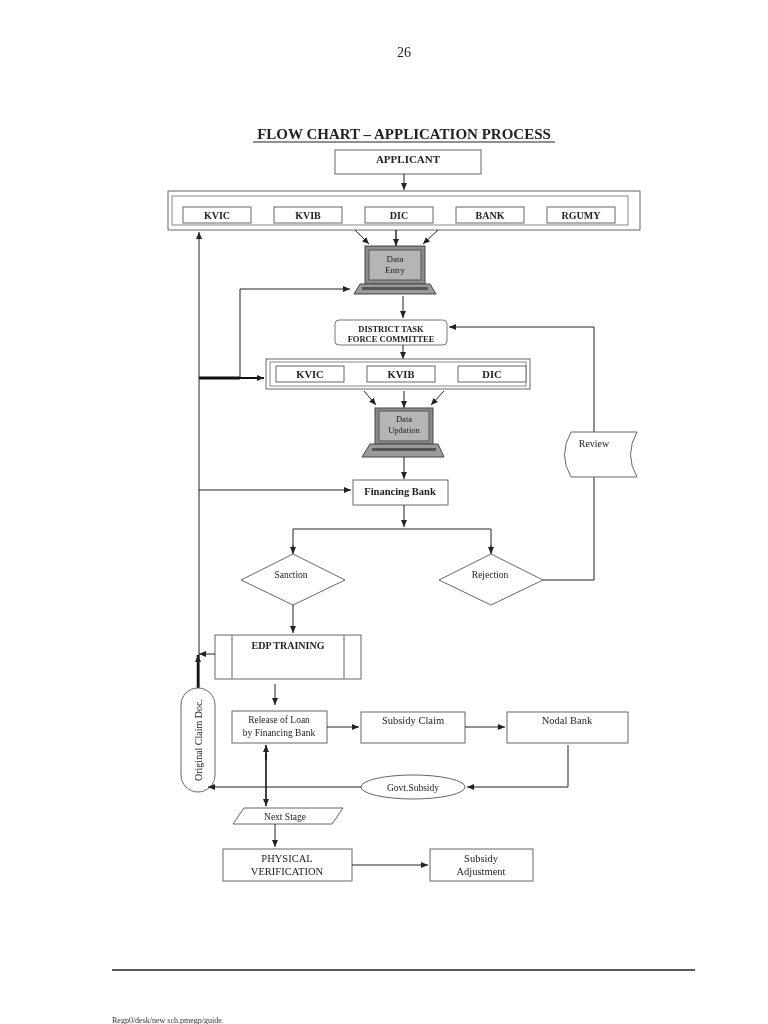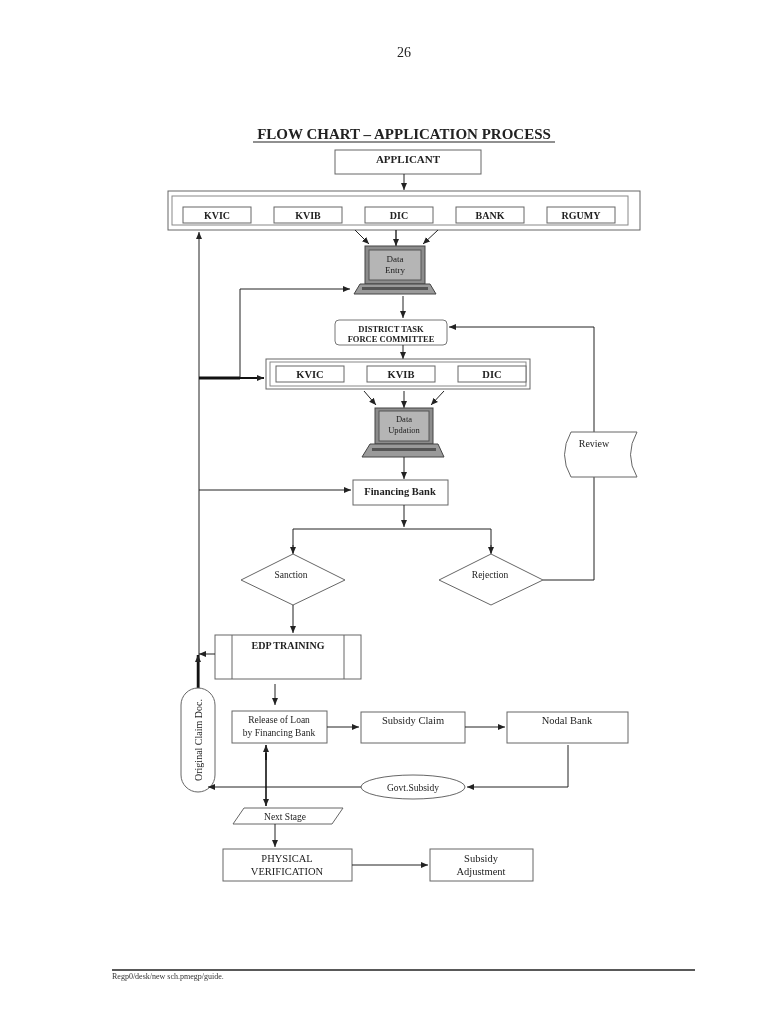--- a/index.html
+++ b/index.html
@@ -3,21 +3,21 @@
 <meta charset="utf-8">
 <style>
   html, body { margin: 0; padding: 0; background: #ffffff; }
   body { width: 768px; height: 1024px; position: relative; overflow: hidden;
          font-family: "Liberation Serif", serif; color: #222; }
   svg { position: absolute; left: 0; top: 0; }
   .pgnum { font-size: 14px; }
   .title { font-size: 15px; font-weight: bold; }
   .bold { font-weight: bold; }
   .t { fill: #222; }
-  .footer { position: absolute; left: 112px; top: 972px; font-size: 8px;
+  .footer { position: absolute; left: 112px; top: 1016px; font-size: 8px;
             font-family: "Liberation Serif", serif; color: #333; }
 </style>
 </head>
 <body>
 
 <svg width="768" height="1024" viewBox="0 0 768 1024" xmlns="http://www.w3.org/2000/svg">
   <defs>
     <marker id="ah" markerWidth="8" markerHeight="8" refX="7" refY="4" orient="auto" markerUnits="userSpaceOnUse">
       <path d="M0,1 L7,4 L0,7 z" fill="#222"></path>
     </marker>

